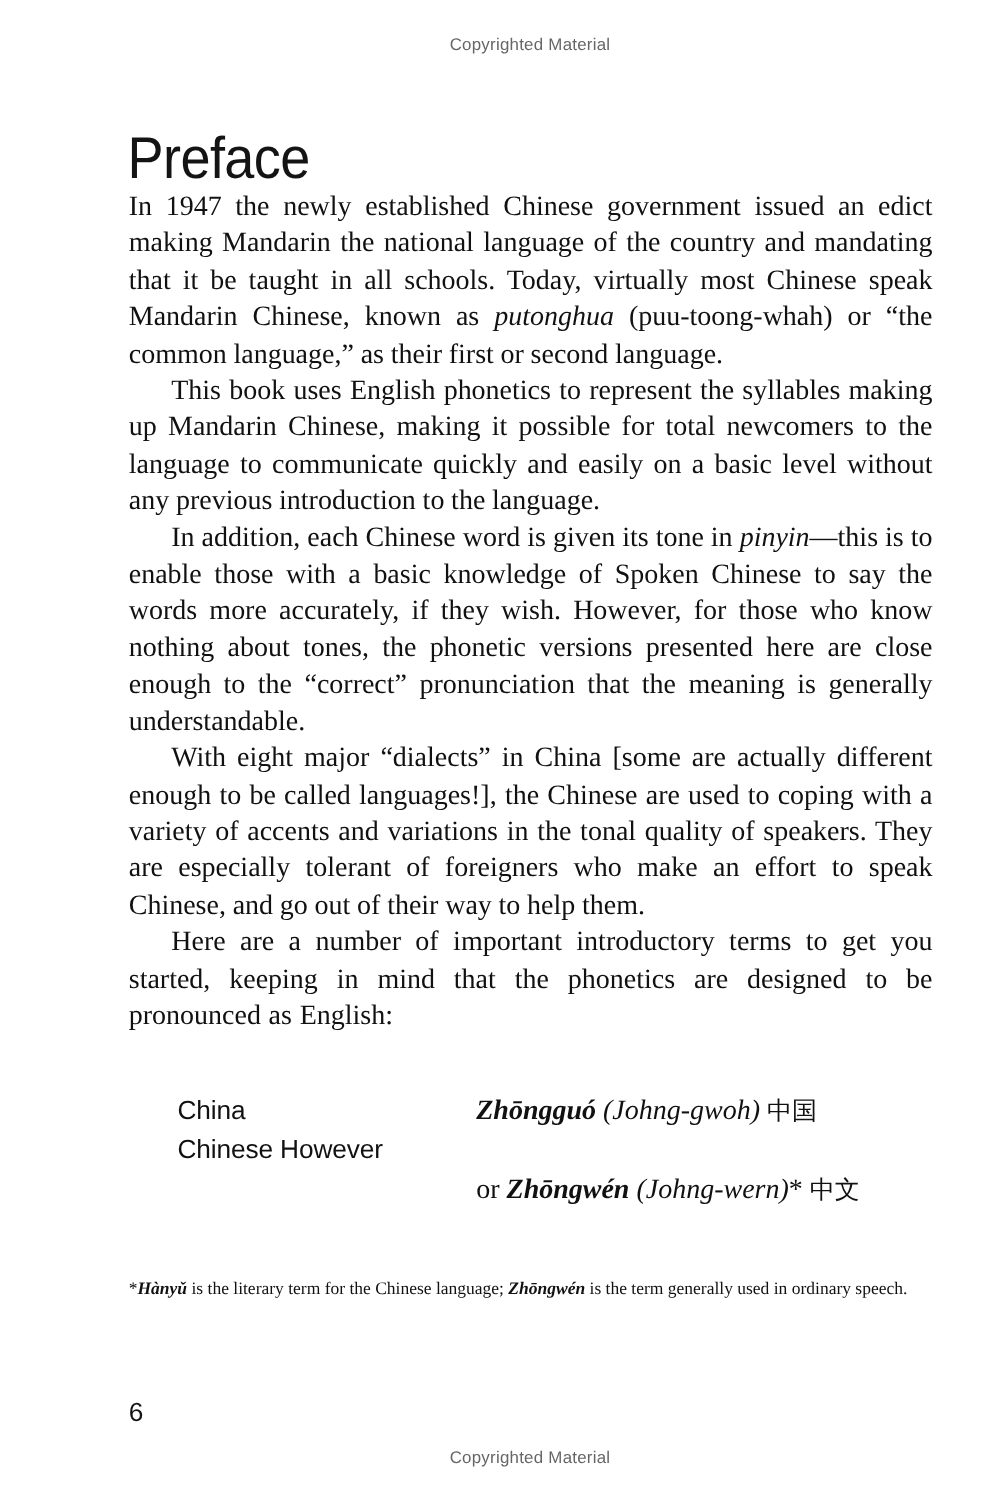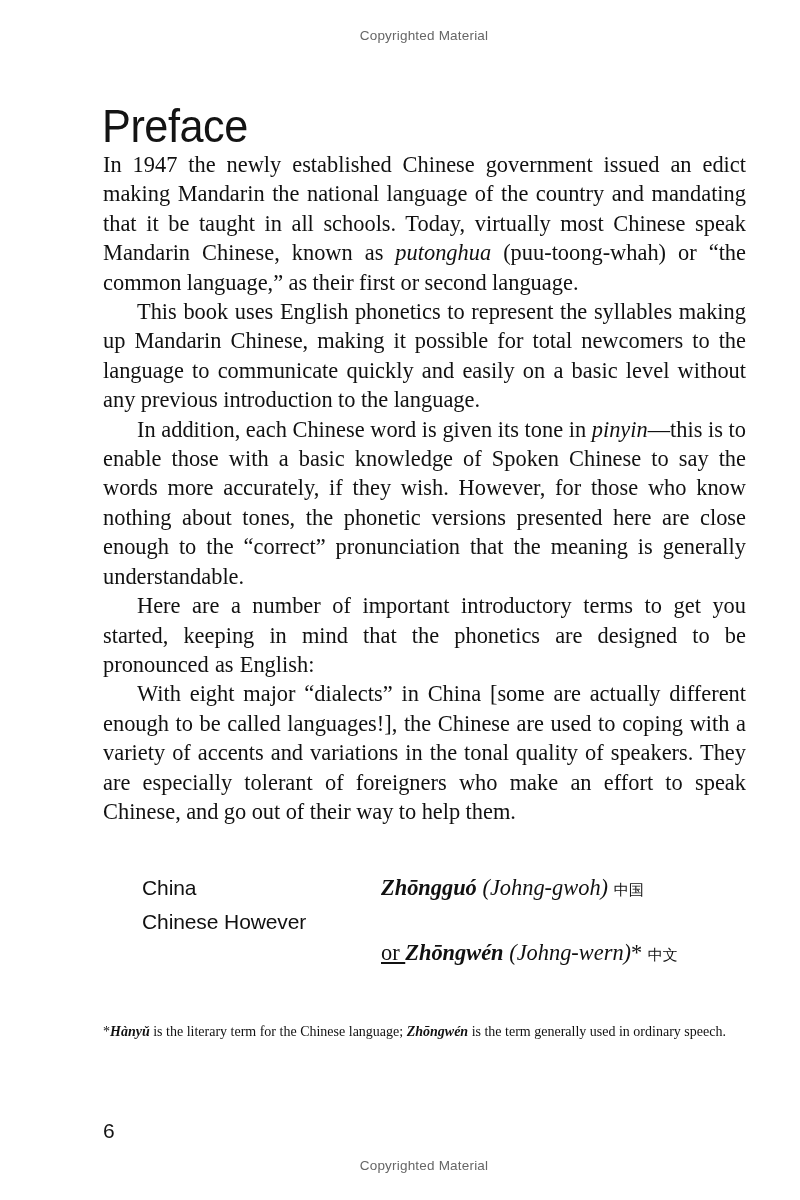--- a/index.html
+++ b/index.html
@@ -100,23 +100,23 @@
   }
   .term-row.continuation .term-label { visibility: hidden; }
 
   .pinyin {
     font-weight: bold;
     font-style: italic;
   }
   .phonetic { font-style: italic; }
   .hanzi {
     font-family: "DejaVu Sans", "Liberation Sans", sans-serif;
-    font-size: 15px;
+    font-size: 20px;
   }
-  .conj { font-style: normal; text-decoration: underline; }
+  .conj { font-style: normal; }
   .asterisk { font-style: normal; font-weight: normal; }
 
   
   .footnote {
     position: absolute;
     left: 79px;
     top: 1019px;
     width: 643px;
     font-size: 14px;
     line-height: 26px;
@@ -144,22 +144,22 @@
 <div class="page">
 
   <div class="running-head top">Copyrighted Material</div>
 
   <h1 class="chapter-title">Preface</h1>
 
   <div class="text-column">
     <p class="body"><span>In 1947 the newly established Chinese government issued an edict making Mandarin the national language of the country and mandating that it be taught in all schools. Today, virtually most Chinese speak Mandarin Chinese, known as </span><em class="it">putonghua</em><span> (puu-toong-whah) or “the common language,” as their first or second language.</span></p>
     <p class="body indent"><span>This book uses English phonetics to represent the syllables making up Mandarin Chinese, making it possible for total newcomers to the language to communicate quickly and easily on a basic level without any previous introduction to the language.</span></p>
     <p class="body indent"><span>In addition, each Chinese word is given its tone in </span><em class="it">pinyin</em><span>—this is to enable those with a basic knowledge of Spoken Chinese to say the words more accurately, if they wish. However, for those who know nothing about tones, the phonetic versions presented here are close enough to the “correct” pronunciation that the meaning is generally understandable.</span></p>
+    <p class="body indent"><span>With eight major “dialects” in China [some are actually different enough to be called languages!], the Chinese are used to coping with a variety of accents and variations in the tonal quality of speakers. They are especially tolerant of foreigners who make an effort to speak Chinese, and go out of their way to help them.</span></p>
     <p class="body indent loose last-flush"><span>Here are a number of important introductory terms to get you started, keeping in mind that the phonetics are designed to be pronounced as English:</span></p>
-    <p class="body indent"><span>With eight major “dialects” in China [some are actually different enough to be called languages!], the Chinese are used to coping with a variety of accents and variations in the tonal quality of speakers. They are especially tolerant of foreigners who make an effort to speak Chinese, and go out of their way to help them.</span></p>
   </div>
 
   <div class="term-list">
       <div class="term-row">
         <div class="term-label">China</div>
         <div class="term-value"><span class="pinyin">Zhōngguó</span> <span class="phonetic">(Johng-gwoh)</span> <span class="hanzi">中国</span></div>
       </div>
       <div class="term-row">
         <div class="term-label">Chinese However</div>
       </div>

